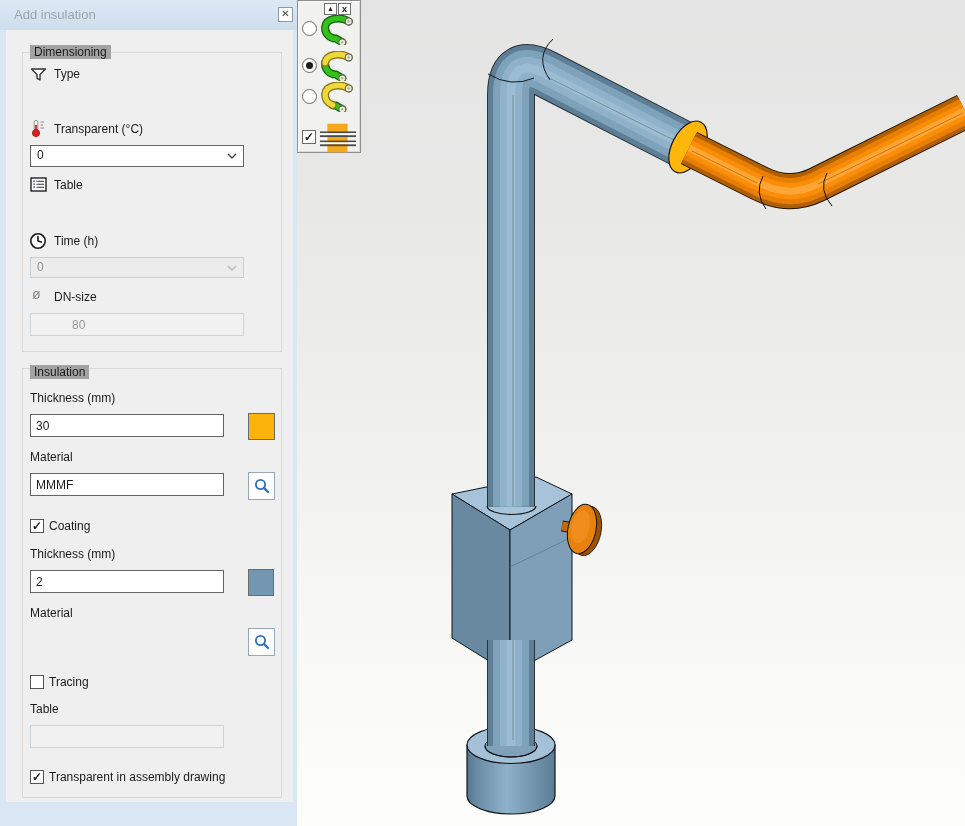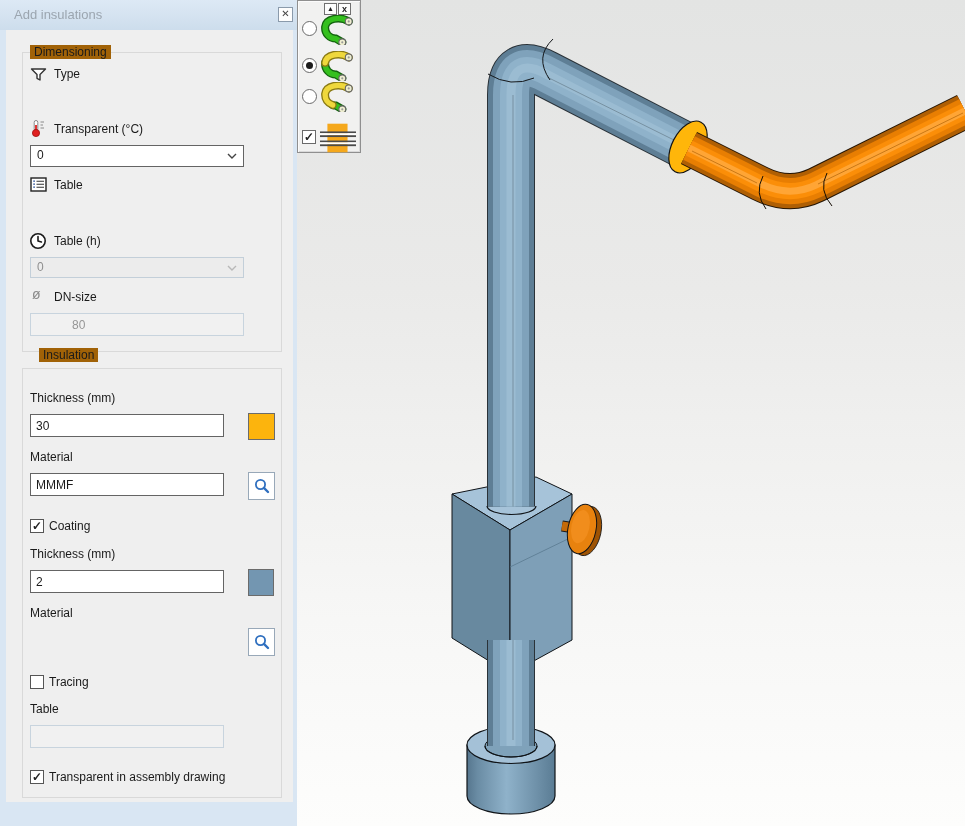--- a/index.html
+++ b/index.html
@@ -13,21 +13,21 @@
   
   .dialog{position:absolute;left:0;top:0;width:297px;height:826px;background:#d9e6f3;z-index:2;}
   .dlg-title{position:absolute;left:0;top:0;width:100%;height:30px;
     background:linear-gradient(#dde9f5,#cdddec);color:#9ba5af;font-size:13px;line-height:30px;
     padding-left:14px;box-sizing:border-box;}
   .dlg-close{position:absolute;left:278px;top:7px;width:15px;height:15px;background:#fdfdfd;
     border:1px solid #8a9aab;box-sizing:border-box;color:#444;font-size:10px;line-height:12px;
     text-align:center;cursor:pointer;}
   .dlg-body{position:absolute;left:6px;top:30px;width:287px;height:772px;background:#efefef;}
   .grp{position:absolute;border:1px solid #d9d9d9;box-sizing:border-box;}
-  .grp-label{position:absolute;background:#a16207;padding:0 4px;line-height:14px;}
+  .grp-label{position:absolute;background:#a3a3a3;padding:0 4px;line-height:14px;}
   .lbl{position:absolute;line-height:14px;white-space:nowrap;}
   .icon{position:absolute;}
   .combo{position:absolute;box-sizing:border-box;height:21px;width:214px;border:1px solid #8e8e8e;
     background:#d1d1d1;line-height:19px;padding-left:6px;cursor:default;}
   .combo.white{background:#ffffff;border-color:#646464;}
   .combo.dis{background:#ececec;border-color:#c3cfd9;color:#8f8f8f;}
   .combo .chev{position:absolute;right:6px;top:7px;}
   .field{position:absolute;box-sizing:border-box;width:194px;height:23px;border:1px solid #646464;
     background:#fff;font-family:"Liberation Sans",sans-serif;font-size:12px;padding:0 5px;color:#1a1a1a;}
   .field.dis{background:#f1f1f1;border-color:#c8d4de;color:#969696;}
@@ -133,21 +133,21 @@
     <path d="M 467,745 L 467,796 A 44,18 0 0 0 555,796 L 555,745 Z" fill="url(#cylGrad)" stroke="#101418" stroke-width="1.2"></path>
     <ellipse cx="511" cy="745" rx="44" ry="18.5" fill="#a4c1d7" stroke="#101418" stroke-width="1.2"></ellipse>
     <ellipse cx="511" cy="746" rx="26" ry="11" fill="#7fa2ba" stroke="#101418" stroke-width="1"></ellipse>
   </g>
   <use href="#bluePipe" clip-path="url(#clipCylTop)"></use>
   <path d="M 485,746 A 26,11 0 0 0 537,746" fill="none" stroke="#101418" stroke-width="1.2"></path>
 </svg>
 </div>
 
 <div class="dialog">
-  <div class="dlg-title">Add insulations</div>
+  <div class="dlg-title">Add insulation</div>
   <div class="dlg-close">✕</div>
   <div class="dlg-body">
 
     <div class="grp" style="left:16px;top:22px;width:260px;height:300px;"></div>
     <span class="grp-label" style="left:24px;top:15px;">Dimensioning</span>
 
     <svg class="icon" style="left:24px;top:36px;" width="17" height="16" viewBox="0 0 17 16">
       <path d="M1.5,3 L15.5,3 L10,8.6 L10,14 L7,12.3 L7,8.6 Z" fill="#ffffff" stroke="#333" stroke-width="1.4" stroke-linejoin="round"></path>
     </svg>
     <span class="lbl" style="left:48px;top:37px;">Type</span>
@@ -170,34 +170,34 @@
       <rect x="1" y="1" width="15" height="13" fill="#fff" stroke="#222" stroke-width="1.4"></rect>
       <path d="M3.2,4.2 L5,4.2 M3.2,7.2 L5,7.2 M3.2,10.2 L5,10.2" stroke="#33589e" stroke-width="1.3"></path>
       <path d="M6.5,4.2 L14,4.2 M6.5,7.2 L14,7.2 M6.5,10.2 L14,10.2" stroke="#333" stroke-width="1.1"></path>
     </svg>
     <span class="lbl" style="left:48px;top:148px;">Table</span>
 
     <svg class="icon" style="left:23px;top:202px;" width="18" height="18" viewBox="0 0 18 18">
       <circle cx="9" cy="9" r="7.2" fill="#fff" stroke="#1a1a1a" stroke-width="1.6"></circle>
       <path d="M9,9 L9,4.6 M9,9 L12.4,10" stroke="#1a1a1a" stroke-width="1.6" stroke-linecap="round"></path>
     </svg>
-    <span class="lbl" style="left:48px;top:204px;">Table (h)</span>
+    <span class="lbl" style="left:48px;top:204px;">Time (h)</span>
     <div class="combo dis" style="left:24px;top:227px;">
       <span>0</span>
       <svg class="chev" width="10" height="6" viewBox="0 0 10 6">
           <polyline points="1,1 5,5 9,1" fill="none" stroke="#b8b8b8" stroke-width="1.4"></polyline>
         </svg>
     </div>
 
     <span class="lbl" style="left:26px;top:257px;font-size:14px;color:#8a8a8a;">ø</span>
     <span class="lbl" style="left:48px;top:260px;">DN-size</span>
     <input class="field dis" readonly="" style="left: 24px; top: 283px; width: 214px; padding-left: 41px;" value="80">
 
     <div class="grp" style="left:16px;top:338px;width:260px;height:430px;"></div>
-    <span class="grp-label" style="left:24px;top:318px;margin-left:9px;">Insulation</span>
+    <span class="grp-label" style="left:24px;top:335px;">Insulation</span>
 
     <span class="lbl" style="left:24px;top:361px;">Thickness (mm)</span>
     <input class="field" style="left: 24px; top: 384px;" value="30">
     <div class="swatch" style="left: 242px; top: 383px; background-color: rgb(252, 180, 13);"></div>
 
     <span class="lbl" style="left:24px;top:420px;">Material</span>
     <input class="field" style="left: 24px; top: 443px;" value="MMMF">
     <div class="magbtn" style="left:242px;top:442px;">
       <svg width="16" height="16" viewBox="0 0 16 16">
         <circle cx="6.5" cy="6.5" r="4.6" fill="none" stroke="#2f6fbf" stroke-width="1.8"></circle>

